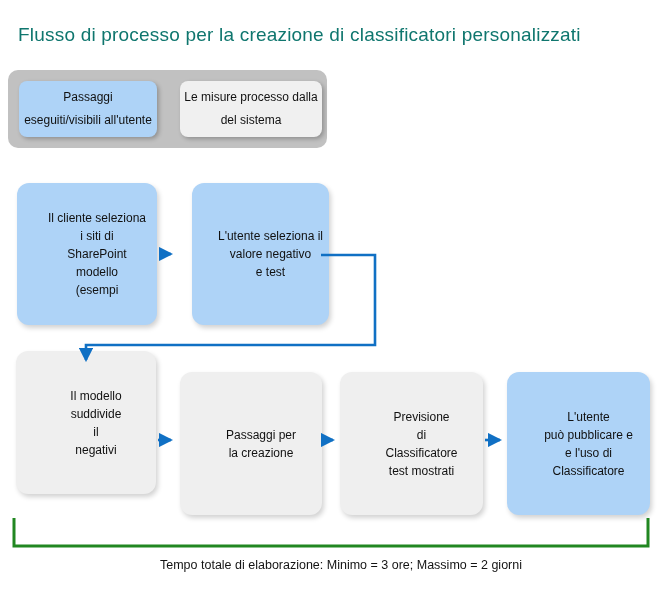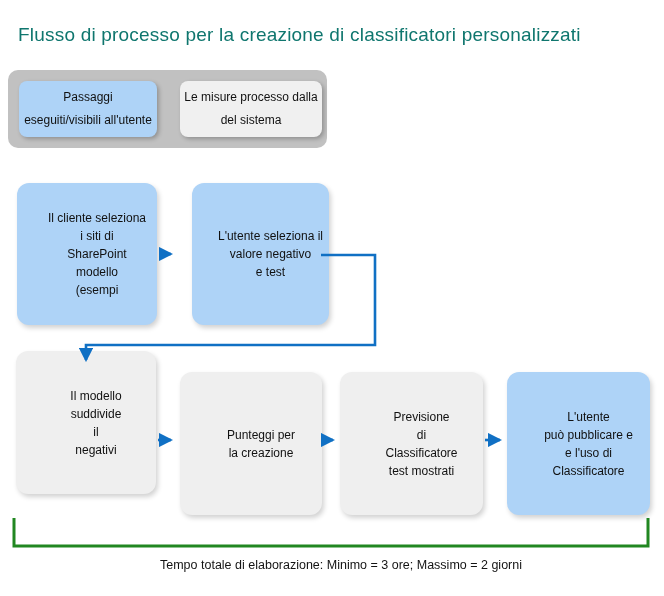--- a/index.html
+++ b/index.html
@@ -107,21 +107,21 @@
 modello
 (esempi</div>
   <div class="step user s2">L'utente seleziona il
 valore negativo
 e test</div>
 
   <div class="step system s3">Il modello
 suddivide
 il
 negativi</div>
-  <div class="step system s4">Punteggi per
+  <div class="step system s4">Passaggi per
 la creazione</div>
   <div class="step system s5">Previsione
 di
 Classificatore
 test mostrati</div>
   <div class="step user s6">L'utente
 può pubblicare e
 e l'uso di
 Classificatore</div>
 

